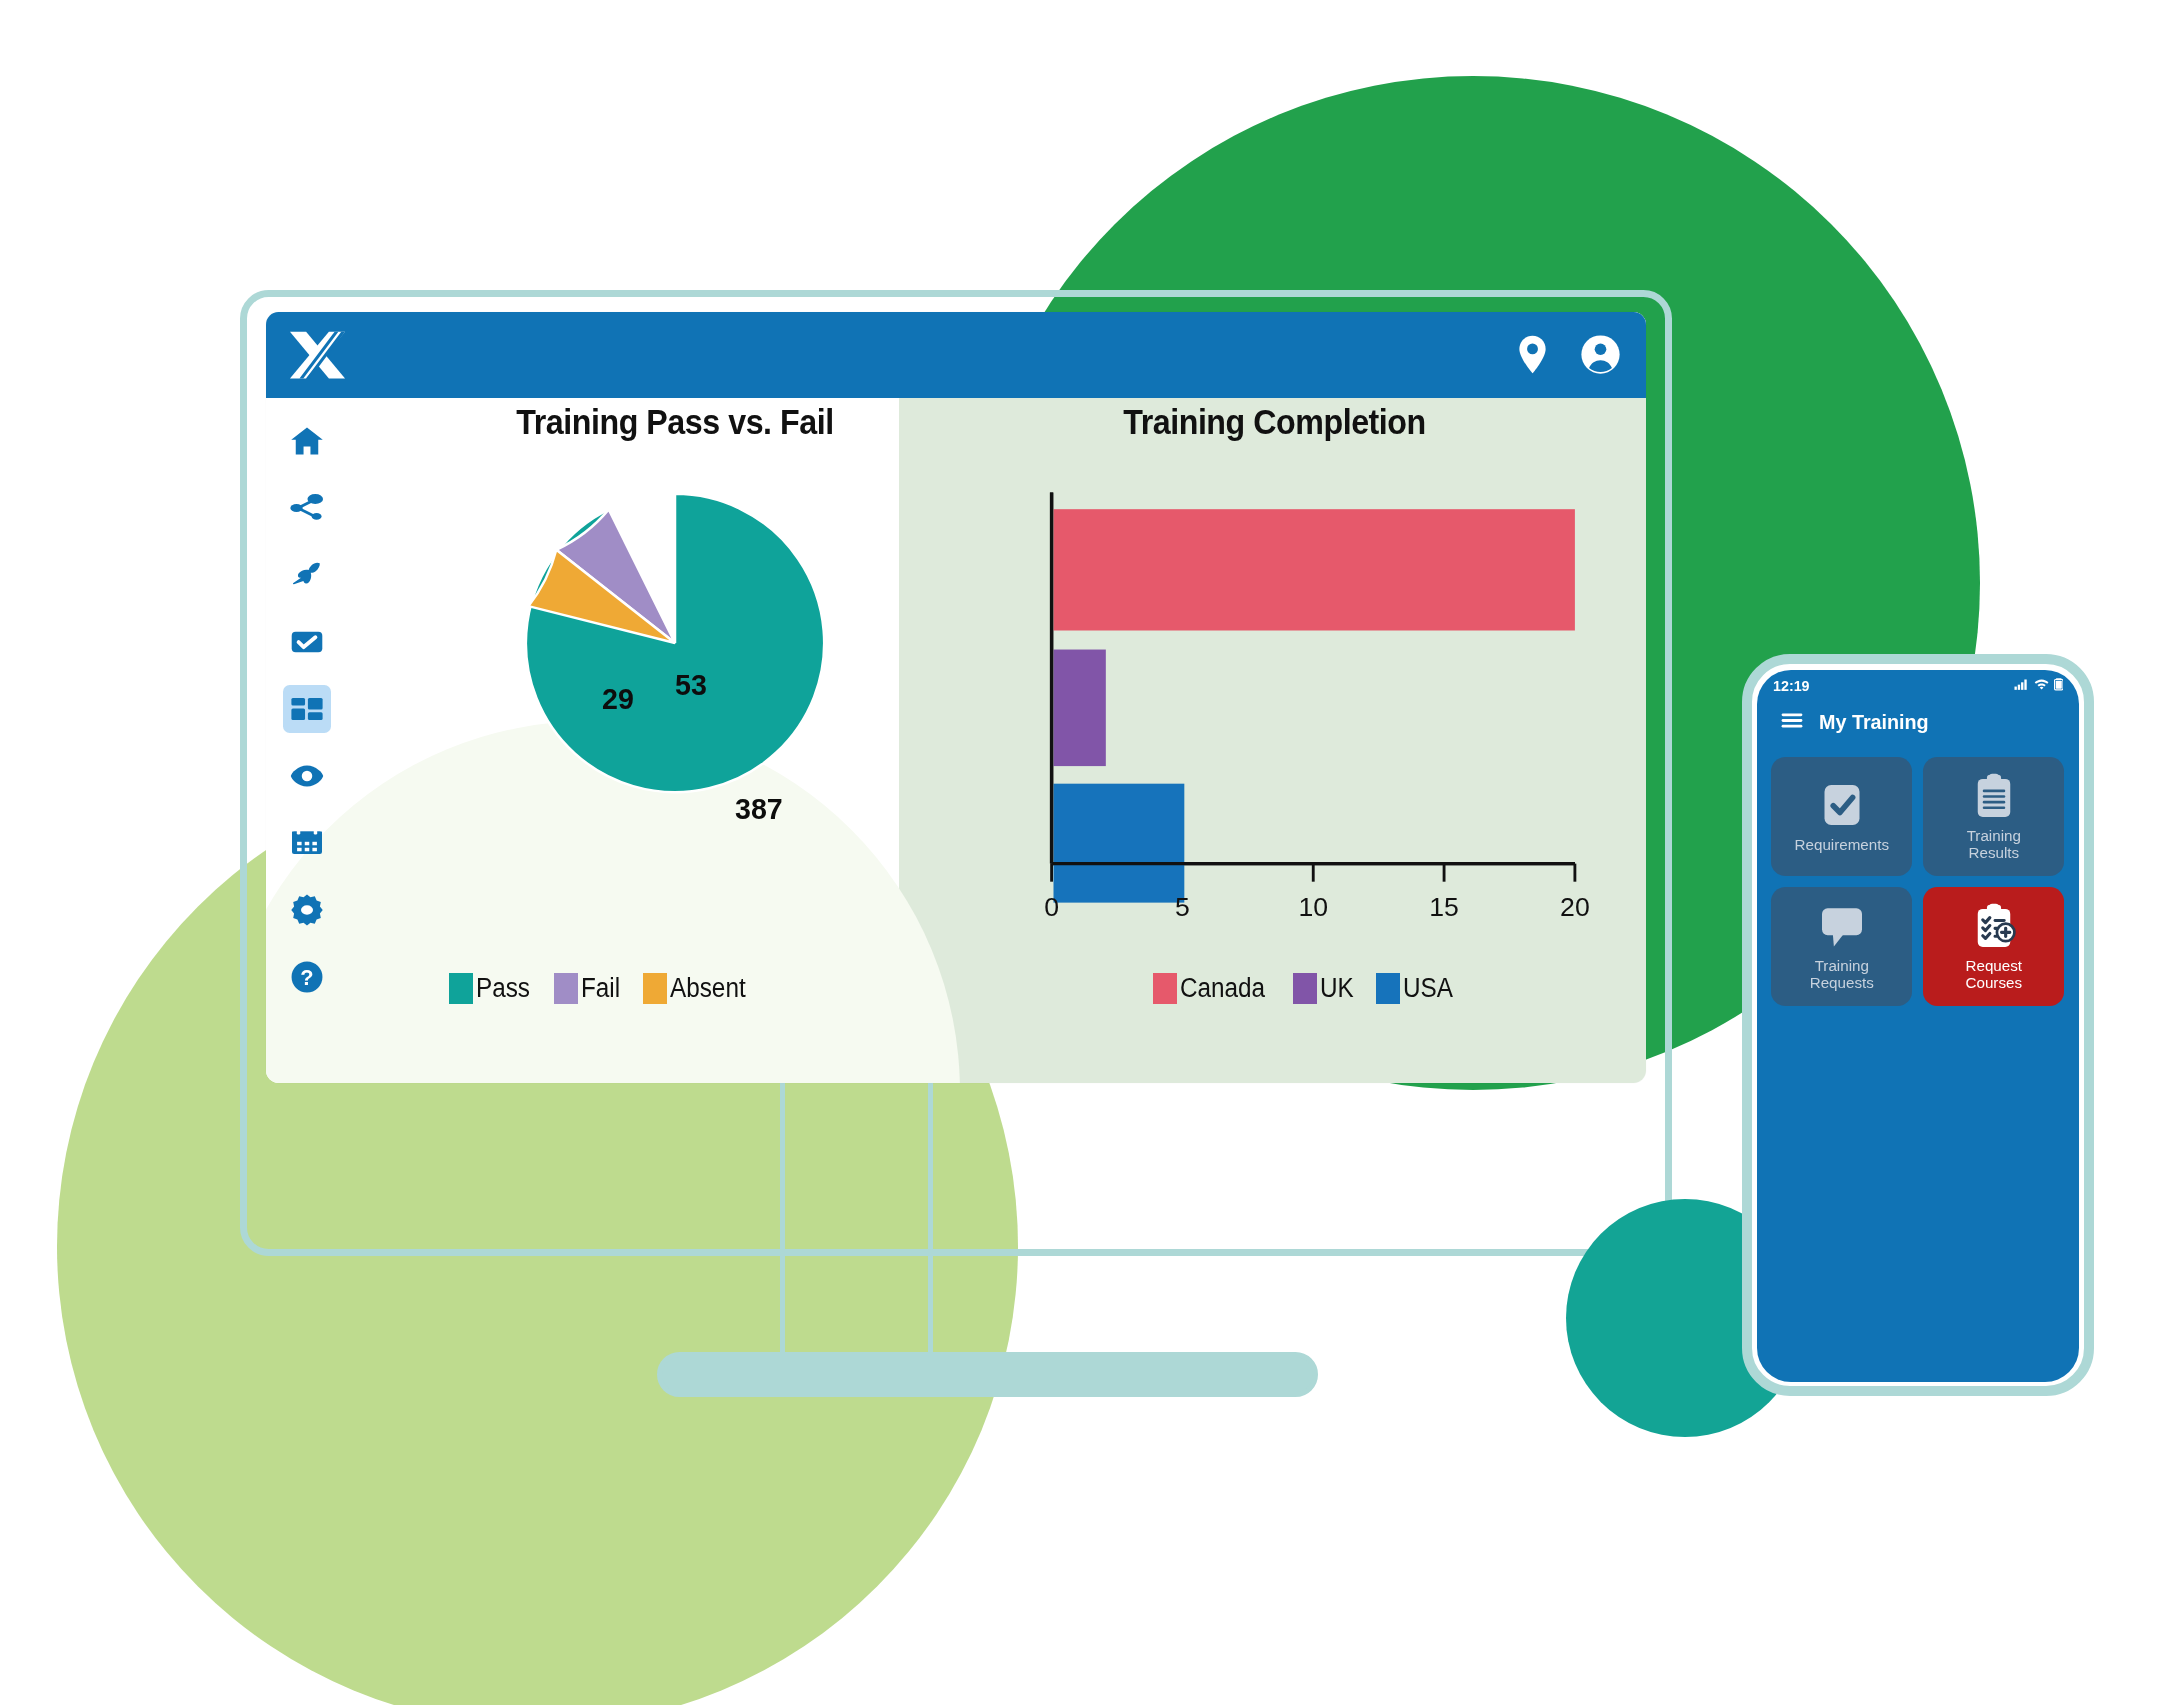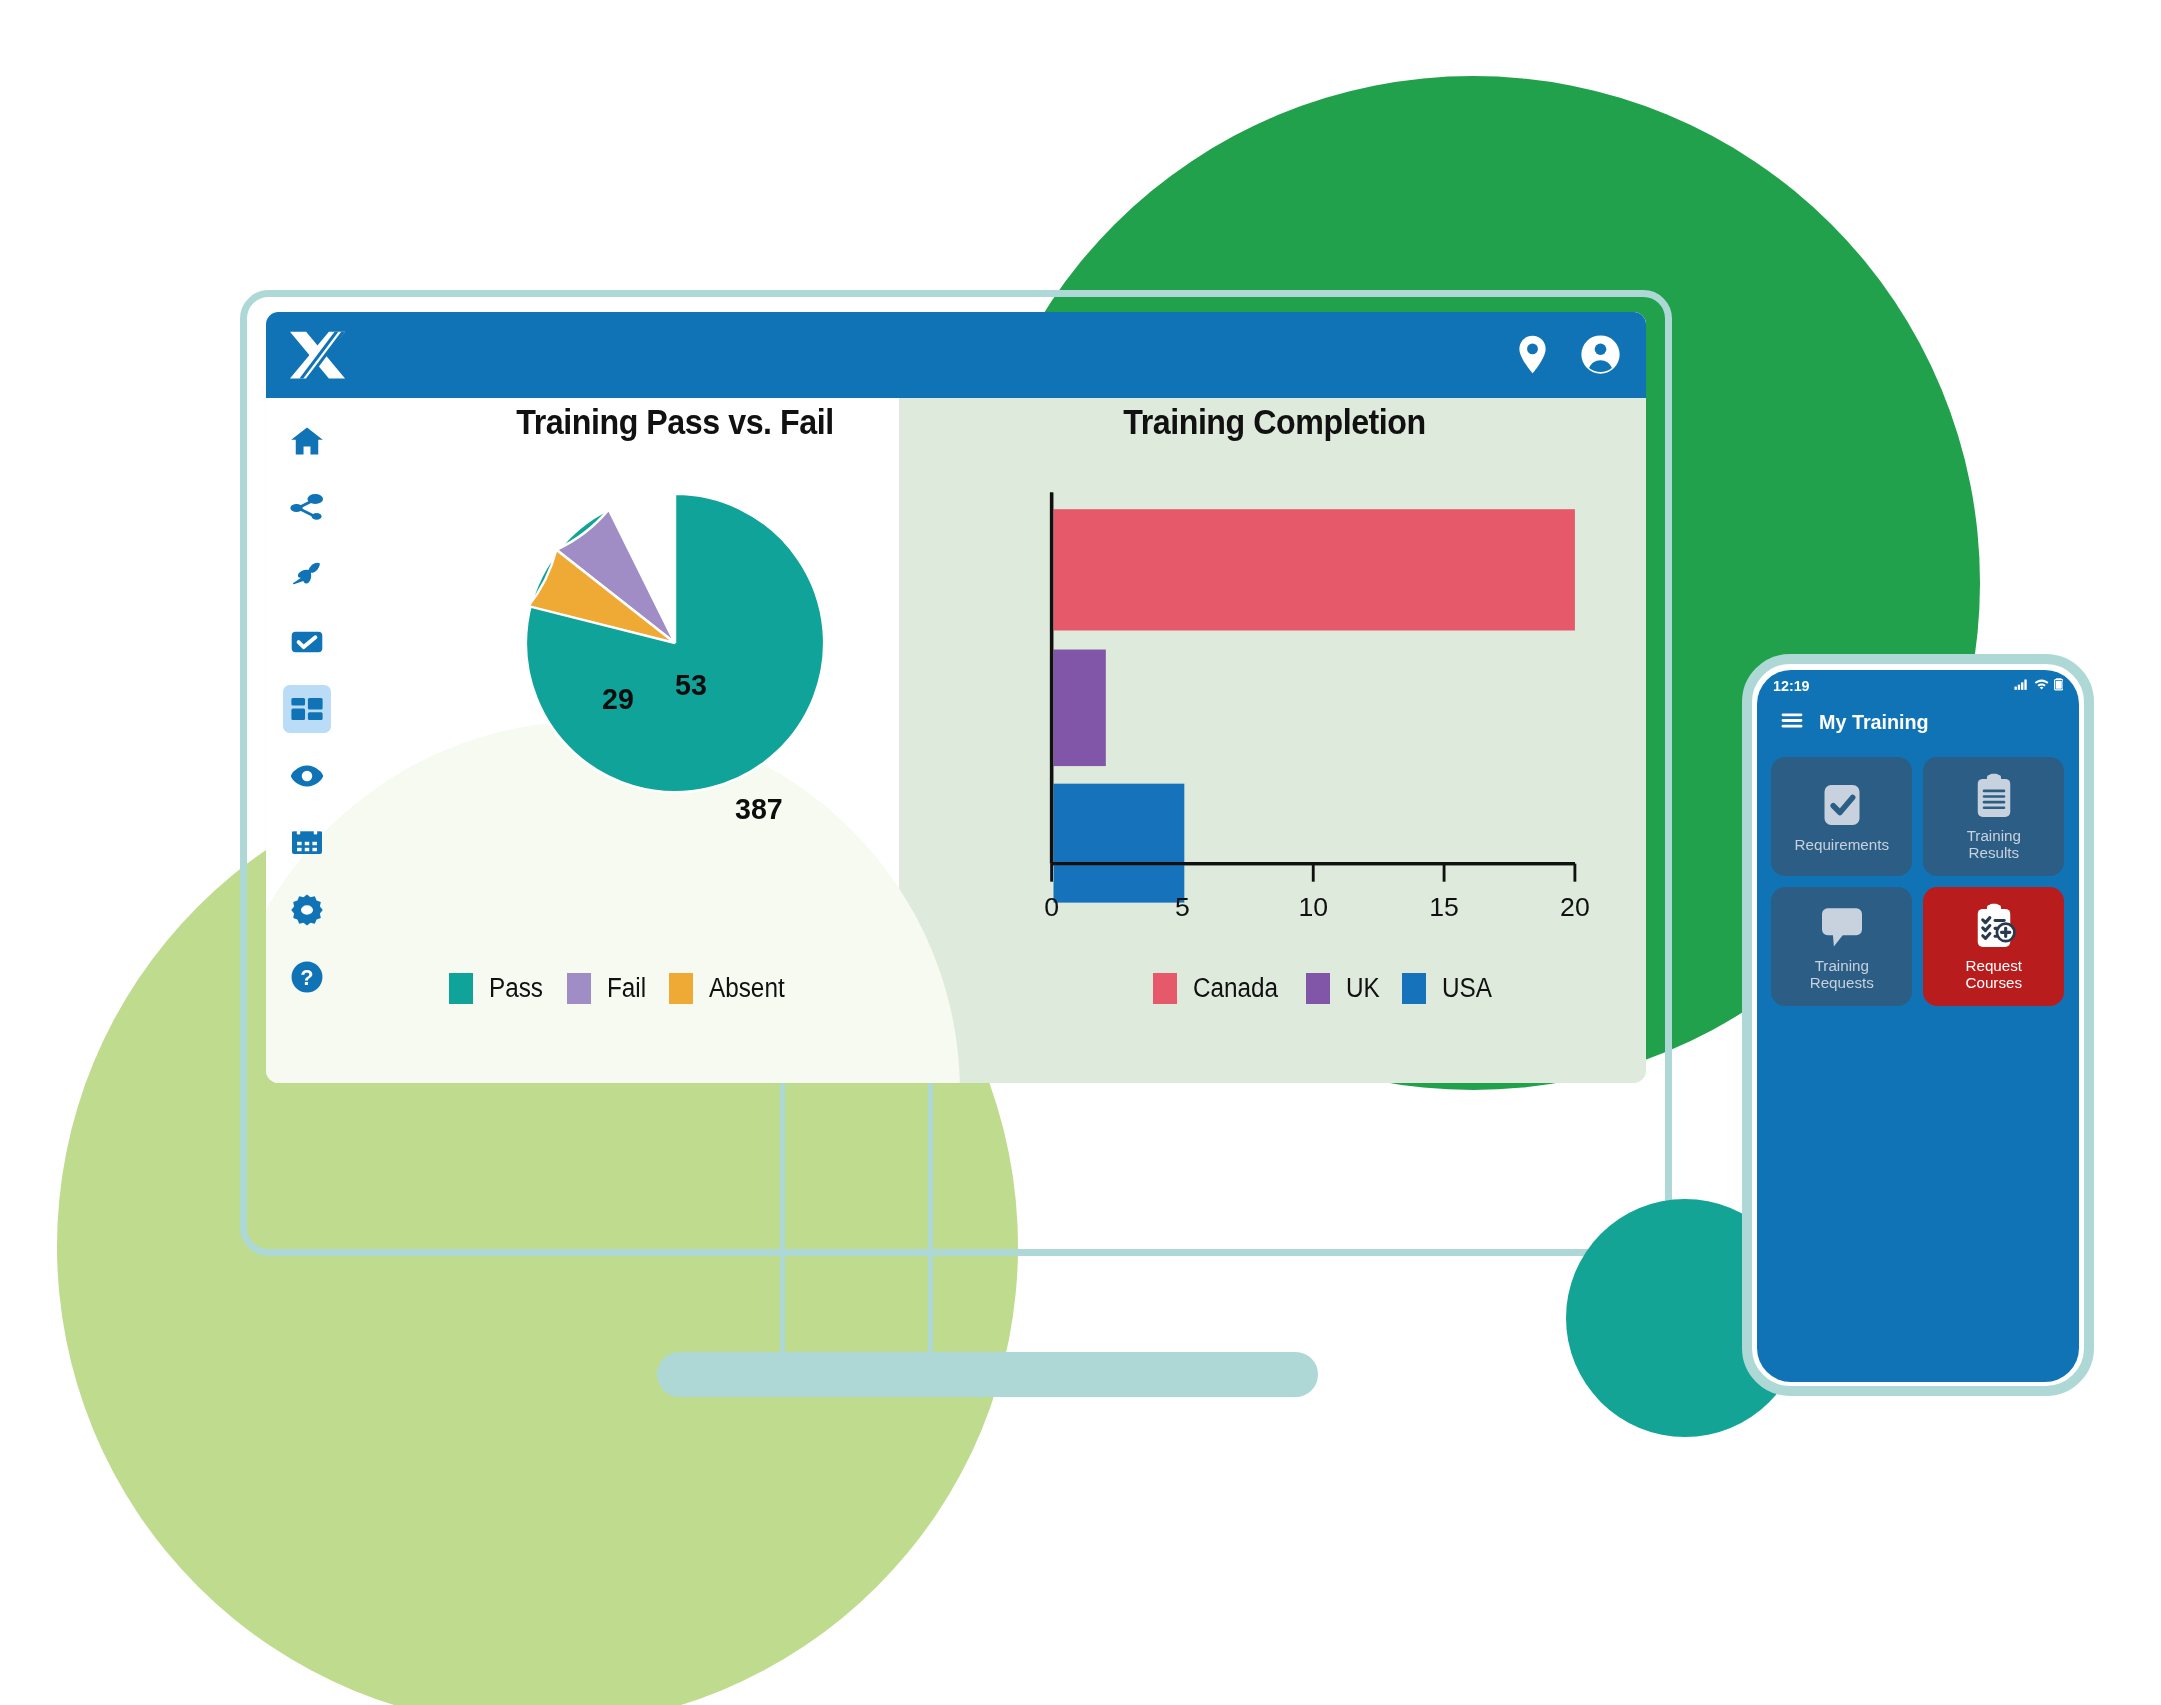--- a/index.html
+++ b/index.html
@@ -92,21 +92,21 @@
   .pie-label{
     position:absolute;font-weight:bold;font-size:28.6px;color:#0d0d0d;
     font-family:"Liberation Sans", sans-serif;
   }
   #pie-lbl-pass{left:469px;top:481px;}
   #pie-lbl-fail{left:409px;top:357px;}
   #pie-lbl-absent{left:336px;top:371px;}
 
   
   .legend{position:absolute;display:flex;align-items:center;gap:12.4px;}
-  .legend-entry{display:flex;align-items:center;gap:16px;}
+  .legend-entry{display:flex;align-items:center;gap:3px;}
   .legend-sw{width:24px;height:30.5px;display:block;}
   .legend-txt{
     font-size:27px;color:#111;font-family:"Liberation Sans", sans-serif;
     transform:scaleX(0.9);transform-origin:left center;white-space:nowrap;
     margin-right:-3.8px;
   }
   #pie-legend{left:183px;top:661px;gap:22px;}
   #bar-legend{left:871px;top:661px;gap:22px;padding-left:16px;}
 
   

